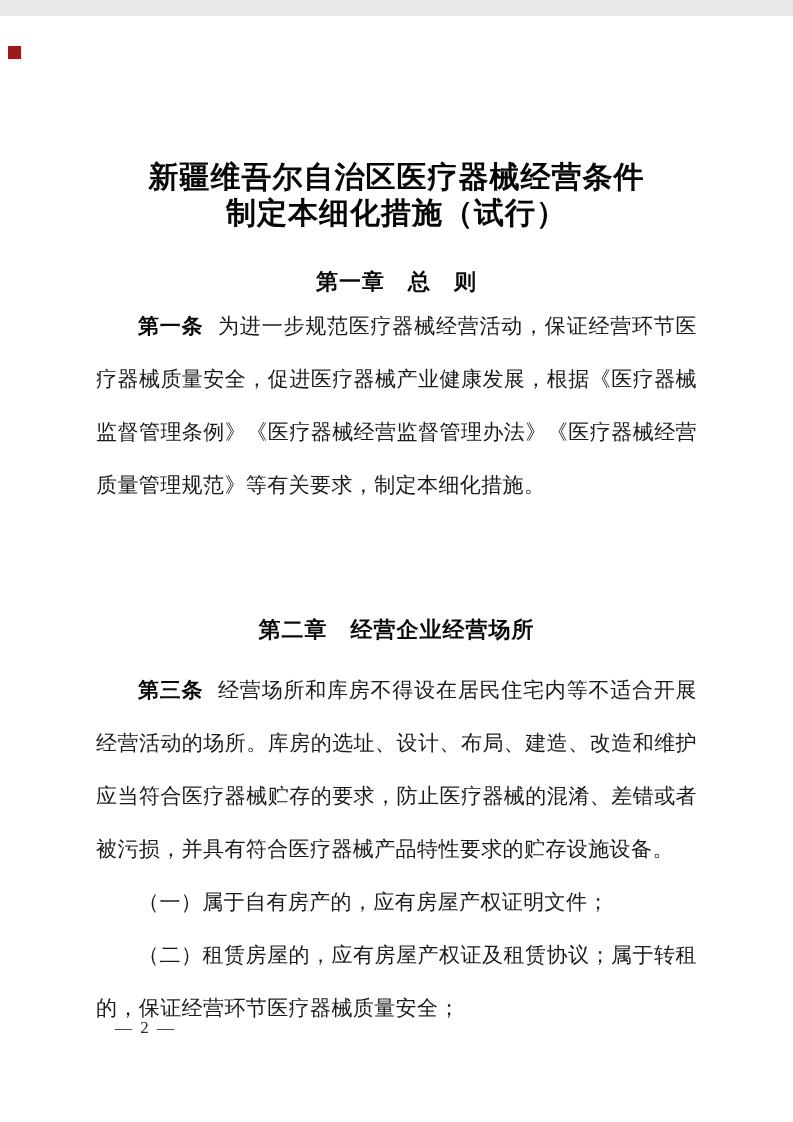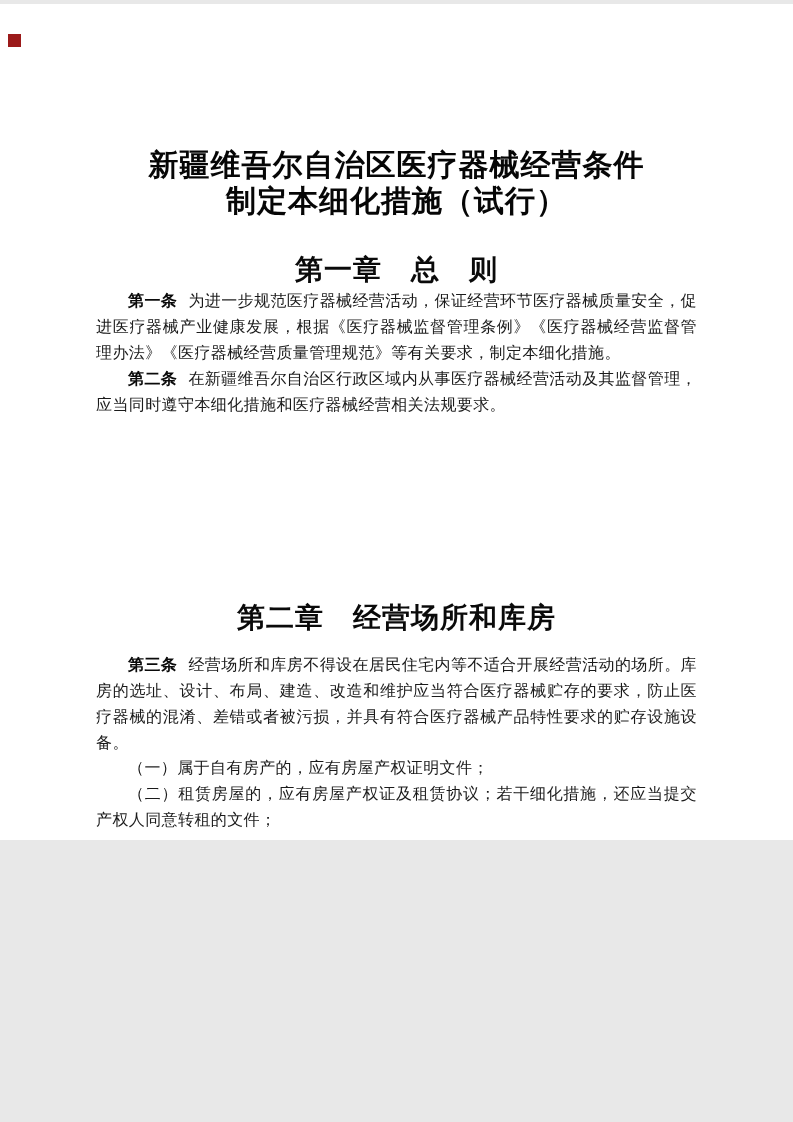--- a/index.html
+++ b/index.html
@@ -1,21 +1,21 @@
 <!DOCTYPE html>
 <html lang="zh"><head>
 <meta charset="utf-8">
 <style>
   * { margin: 0; padding: 0; box-sizing: border-box; }
   html, body { background: #e8e8e8; }
   .page {
     position: relative;
     width: 793px;
-    height: 836px;
-    margin: 4px auto;
+    height: 1106px;
+    margin: 16px auto;
     background: #ffffff;
     overflow: hidden;
     font-family: "Liberation Serif", "DejaVu Serif", serif;
     color: #141414;
   }
   .red-mark {
     position: absolute;
     left: 8px;
     top: 30px;
     width: 13px;
@@ -33,47 +33,47 @@
     line-height: 36px;
     letter-spacing: 1px;
     color: #060606;
   }
   .chapter-heading {
     position: absolute;
     left: 96px;
     width: 601px;
     text-align: center;
     font-weight: 700;
-    font-size: 28px;
+    font-size: 22px;
     line-height: 26px;
     letter-spacing: 1px;
     color: #0a0a0a;
   }
   .ch1 { top: 253px; }
   .ch2 { top: 601px; }
   .body-block {
     position: absolute;
     left: 96px;
     width: 601px;
-    font-size: 16px;
-    line-height: 26px;
+    font-size: 21px;
+    line-height: 53px;
     letter-spacing: 0.4px;
     text-align: justify;
     text-justify: inter-ideograph;
     color: #1a1a1a;
   }
   .block-1 { top: 284px; }
   .block-2 { top: 648px; }
   .article { text-indent: 2em; }
   .article-term {
     font-weight: 700;
     color: #0a0a0a;
     margin-right: 0.7em;
   }
-  .list-item { text-indent: 2em; font-family: Liberation Mono, monospace; }
+  .list-item { text-indent: 2em; }
   .page-footer {
     position: absolute;
     left: 115px;
     top: 1000px;
     font-size: 17px;
     line-height: 24px;
     letter-spacing: 2px;
     color: #2a2a2a;
   }
 </style>
@@ -86,26 +86,25 @@
 
   <div class="doc-title">
     <div>新疆维吾尔自治区医疗器械经营条件</div>
     <div>制定本细化措施（试行）</div>
   </div>
 
   <div class="chapter-heading ch1">第一章　总　则</div>
 
   <div class="body-block block-1">
     <p class="article"><span class="article-term">第一条</span><span>为进一步规范医疗器械经营活动，保证经营环节医疗器械质量安全，促进医疗器械产业健康发展，根据《医疗器械监督管理条例》《医疗器械经营监督管理办法》《医疗器械经营质量管理规范》等有关要求，制定本细化措施。</span></p>
-    <p class="article"><span class="article-term">第二条</span><span>在新疆维吾尔自治区行政区域内从事医疗器械经营活动及其监督管理，应当同时遵守本细化措施和医疗器械经营相关法规要求。</span></p>
   </div>
 
-  <div class="chapter-heading ch2">第二章　经营场所和库房</div>
+  <div class="chapter-heading ch2">第二章　经营企业经营场所</div>
 
   <div class="body-block block-2">
     <p class="article"><span class="article-term">第三条</span><span>经营场所和库房不得设在居民住宅内等不适合开展经营活动的场所。库房的选址、设计、布局、建造、改造和维护应当符合医疗器械贮存的要求，防止医疗器械的混淆、差错或者被污损，并具有符合医疗器械产品特性要求的贮存设施设备。</span></p>
     <p class="list-item">（一）属于自有房产的，应有房屋产权证明文件；</p>
-    <p class="list-item">（二）租赁房屋的，应有房屋产权证及租赁协议；若干细化措施，还应当提交产权人同意转租的文件；</p>
+    <p class="list-item">（二）租赁房屋的，应有房屋产权证及租赁协议；属于转租的，保证经营环节医疗器械质量安全；</p>
   </div>
 
   <div class="page-footer">— 2 —</div>
 
 </div>
 
 </body></html>

